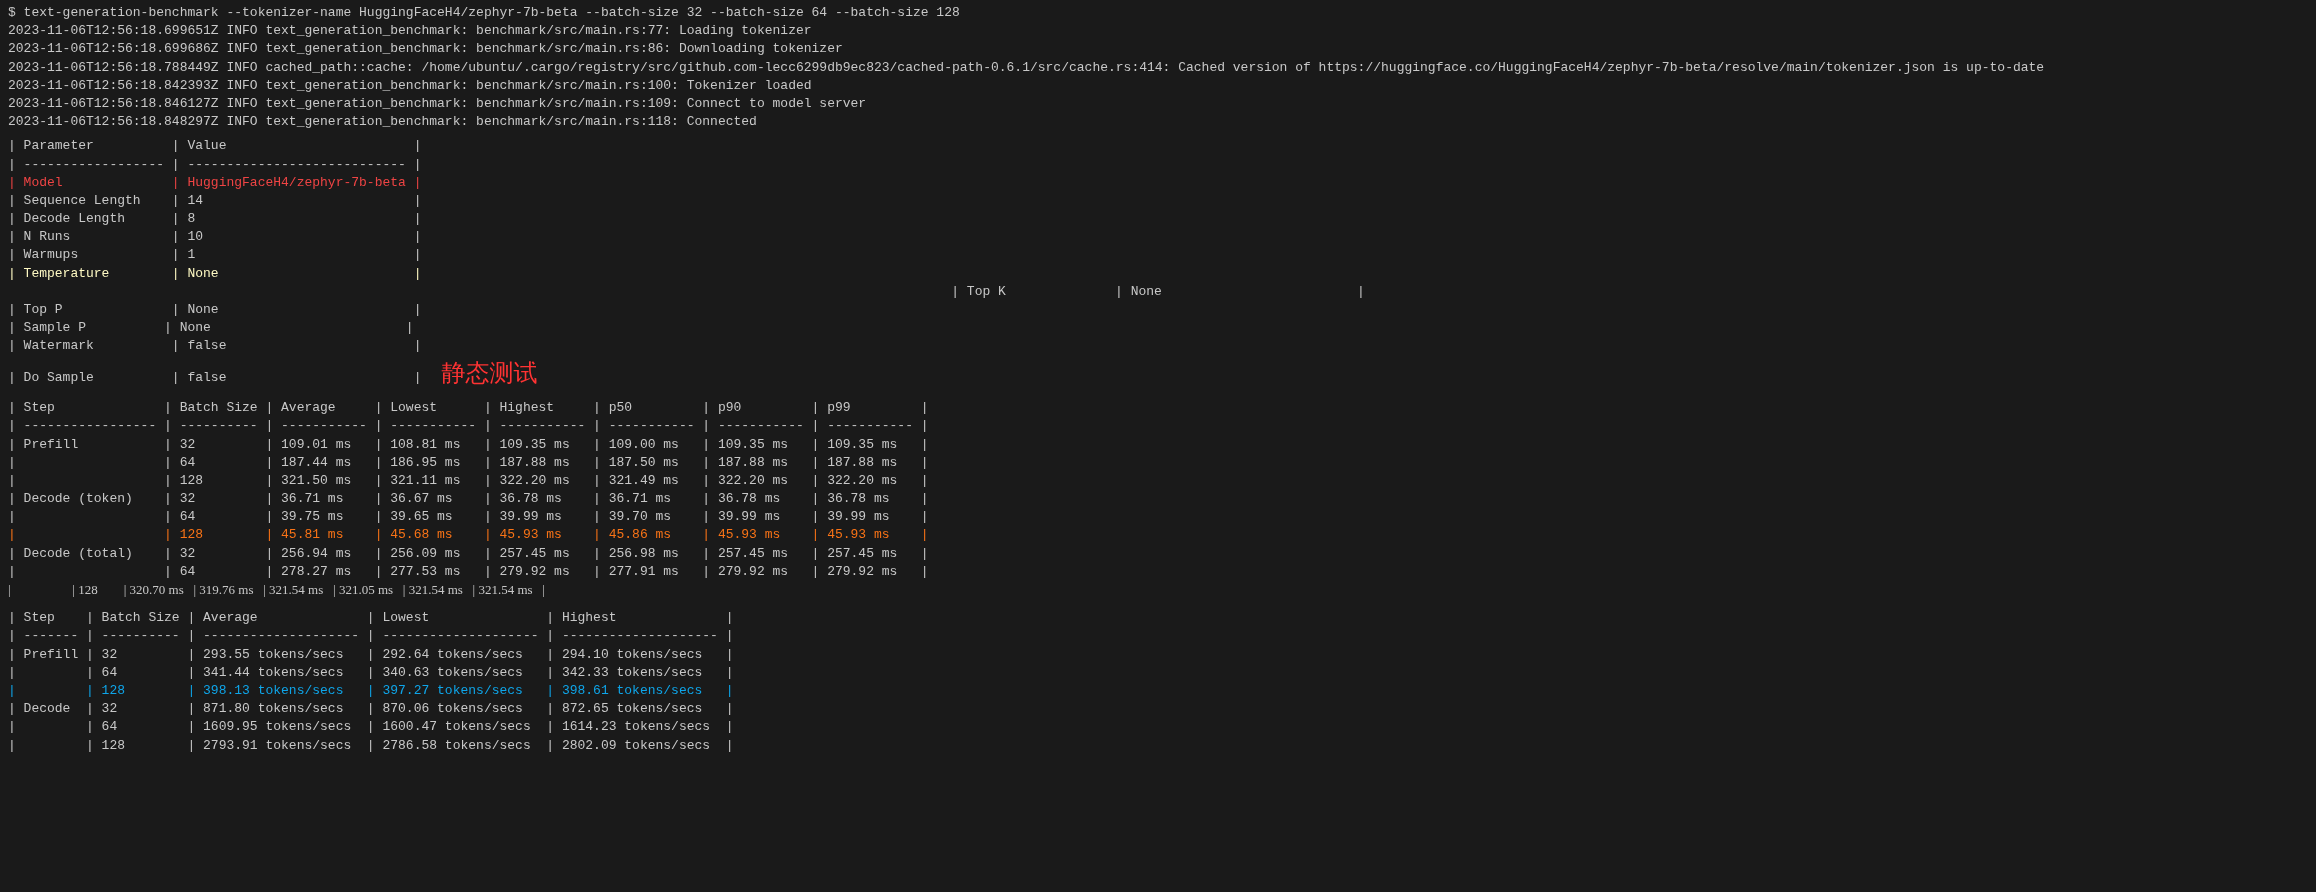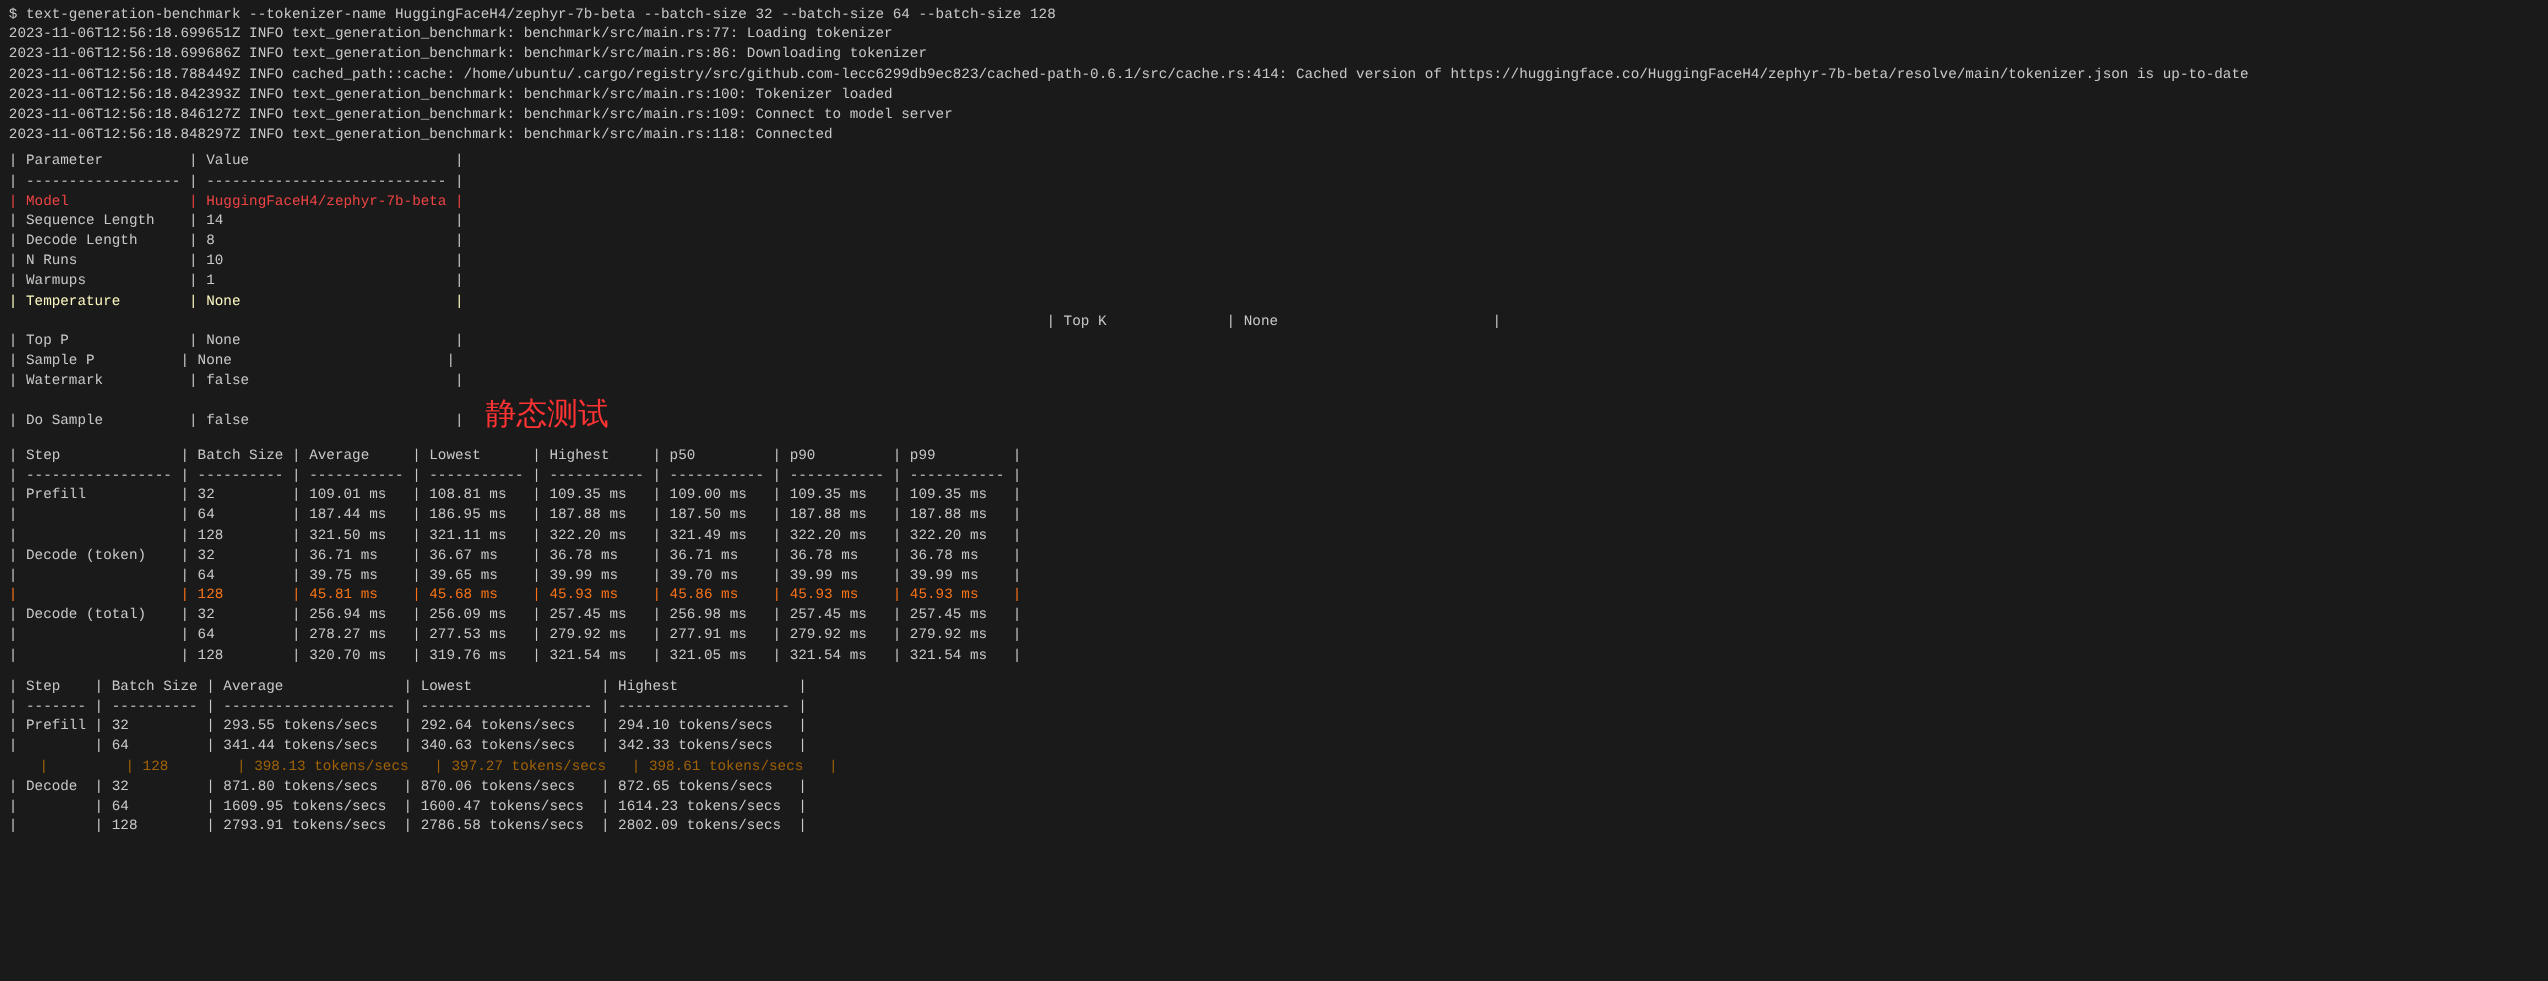--- a/index.html
+++ b/index.html
@@ -15,21 +15,21 @@
       padding: 4px 8px;
     }
     .cmd-line {
       color: #c8c8c8;
     }
     .info-line {
       color: #c8c8c8;
     }
     .chinese-label {
       color: #ff3333;
-      font-size: 28px;
+      font-size: 24px;
       font-family: sans-serif;
       display: inline;
       margin-left: 20px;
       text-align: right;
     }
   </style>
 </head>
 <body>
 
 <div>
@@ -67,26 +67,26 @@
     <div style="white-space:pre; color:#c8c8c8;">| Step              | Batch Size | Average     | Lowest      | Highest     | p50         | p90         | p99         |</div>
     <div style="white-space:pre; color:#c8c8c8;">| ----------------- | ---------- | ----------- | ----------- | ----------- | ----------- | ----------- | ----------- |</div>
     <div style="white-space:pre; color:#c8c8c8;">| Prefill           | 32         | 109.01 ms   | 108.81 ms   | 109.35 ms   | 109.00 ms   | 109.35 ms   | 109.35 ms   |</div>
     <div style="white-space:pre; color:#c8c8c8;">|                   | 64         | 187.44 ms   | 186.95 ms   | 187.88 ms   | 187.50 ms   | 187.88 ms   | 187.88 ms   |</div>
     <div style="white-space:pre; color:#c8c8c8;">|                   | 128        | 321.50 ms   | 321.11 ms   | 322.20 ms   | 321.49 ms   | 322.20 ms   | 322.20 ms   |</div>
     <div style="white-space:pre; color:#c8c8c8;">| Decode (token)    | 32         | 36.71 ms    | 36.67 ms    | 36.78 ms    | 36.71 ms    | 36.78 ms    | 36.78 ms    |</div>
     <div style="white-space:pre; color:#c8c8c8;">|                   | 64         | 39.75 ms    | 39.65 ms    | 39.99 ms    | 39.70 ms    | 39.99 ms    | 39.99 ms    |</div>
     <div style="white-space:pre; color:#f97316;">|                   | 128        | 45.81 ms    | 45.68 ms    | 45.93 ms    | 45.86 ms    | 45.93 ms    | 45.93 ms    |</div>
     <div style="white-space:pre; color:#c8c8c8;">| Decode (total)    | 32         | 256.94 ms   | 256.09 ms   | 257.45 ms   | 256.98 ms   | 257.45 ms   | 257.45 ms   |</div>
     <div style="white-space:pre; color:#c8c8c8;">|                   | 64         | 278.27 ms   | 277.53 ms   | 279.92 ms   | 277.91 ms   | 279.92 ms   | 279.92 ms   |</div>
-    <div style="white-space:pre; color:#c8c8c8;">|                   | 128        | 320.70 ms   | 319.76 ms   | 321.54 ms   | 321.05 ms   | 321.54 ms   | 321.54 ms   |</div>
+    <div style="white-space:pre; color:#c8c8c8;font-family:Liberation Serif, serif;">|                   | 128        | 320.70 ms   | 319.76 ms   | 321.54 ms   | 321.05 ms   | 321.54 ms   | 321.54 ms   |</div>
   </div>
 
   <div style="margin-top:10px;">
     <div style="white-space:pre; color:#c8c8c8;">| Step    | Batch Size | Average              | Lowest               | Highest              |</div>
     <div style="white-space:pre; color:#c8c8c8;">| ------- | ---------- | -------------------- | -------------------- | -------------------- |</div>
     <div style="white-space:pre; color:#c8c8c8;">| Prefill | 32         | 293.55 tokens/secs   | 292.64 tokens/secs   | 294.10 tokens/secs   |</div>
     <div style="white-space:pre; color:#c8c8c8;">|         | 64         | 341.44 tokens/secs   | 340.63 tokens/secs   | 342.33 tokens/secs   |</div>
-    <div style="white-space:pre; color:#a16207;margin-left:28px;">|         | 128        | 398.13 tokens/secs   | 397.27 tokens/secs   | 398.61 tokens/secs   |</div>
+    <div style="white-space:pre; color:#0ea5e9;">|         | 128        | 398.13 tokens/secs   | 397.27 tokens/secs   | 398.61 tokens/secs   |</div>
     <div style="white-space:pre; color:#c8c8c8;">| Decode  | 32         | 871.80 tokens/secs   | 870.06 tokens/secs   | 872.65 tokens/secs   |</div>
     <div style="white-space:pre; color:#c8c8c8;">|         | 64         | 1609.95 tokens/secs  | 1600.47 tokens/secs  | 1614.23 tokens/secs  |</div>
     <div style="white-space:pre; color:#c8c8c8;">|         | 128        | 2793.91 tokens/secs  | 2786.58 tokens/secs  | 2802.09 tokens/secs  |</div>
   </div>
 </div>
 
 </body></html>

